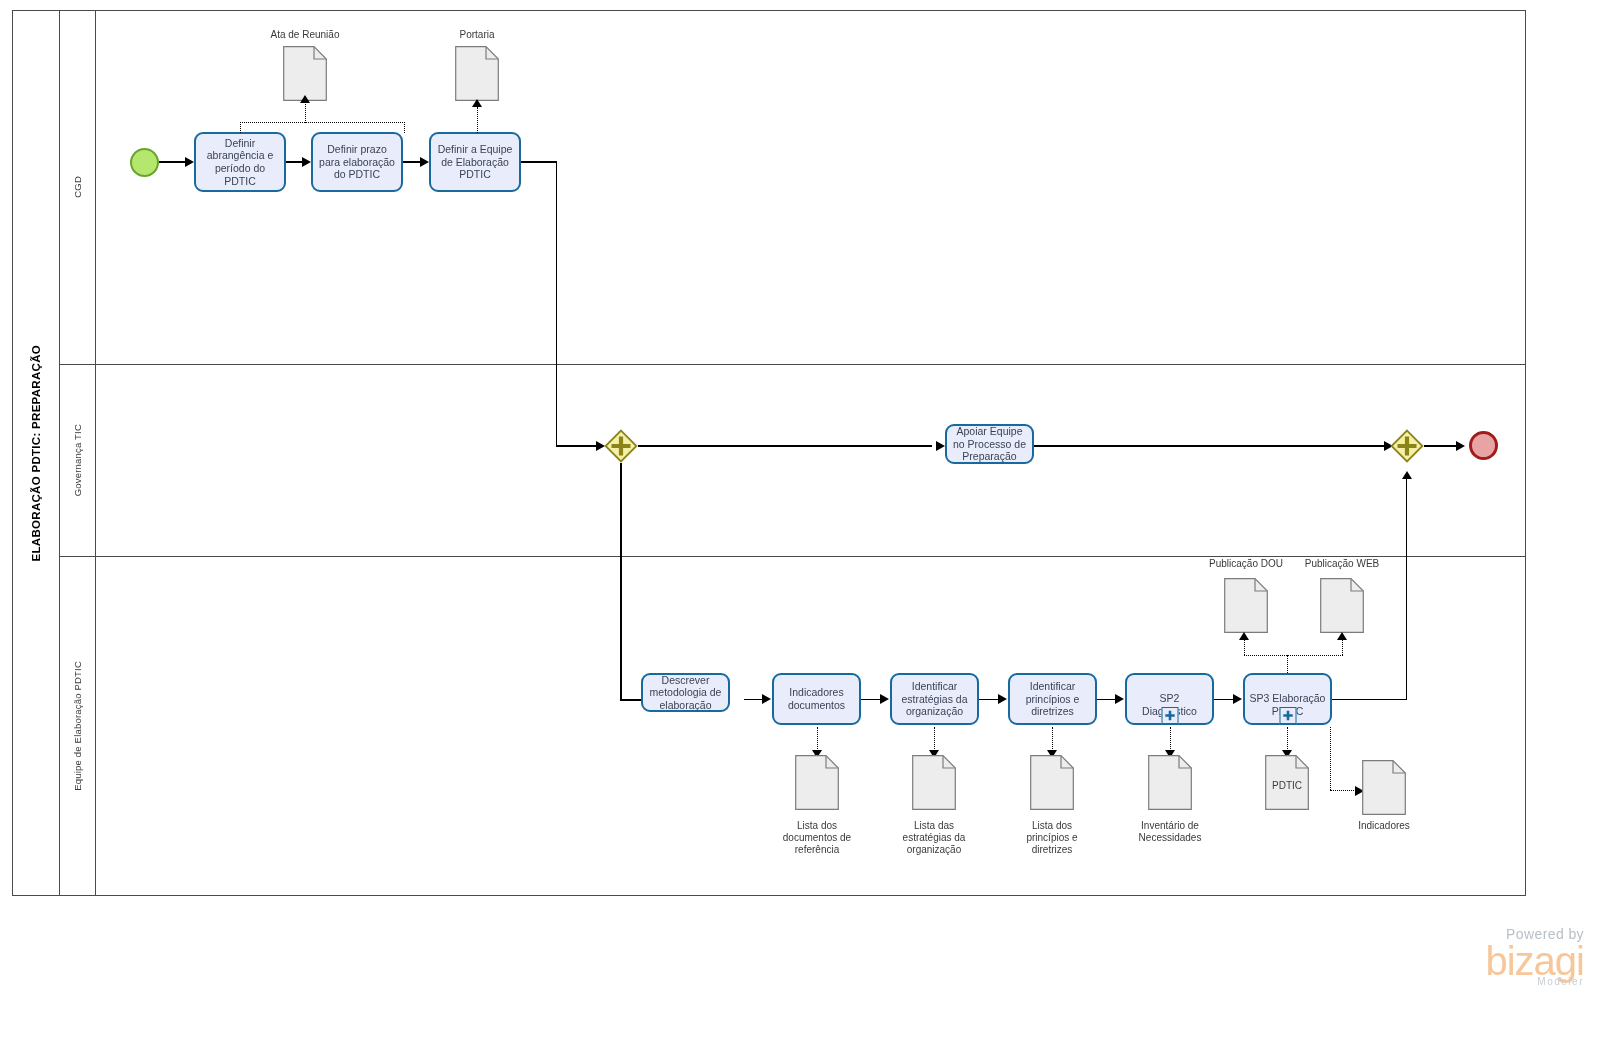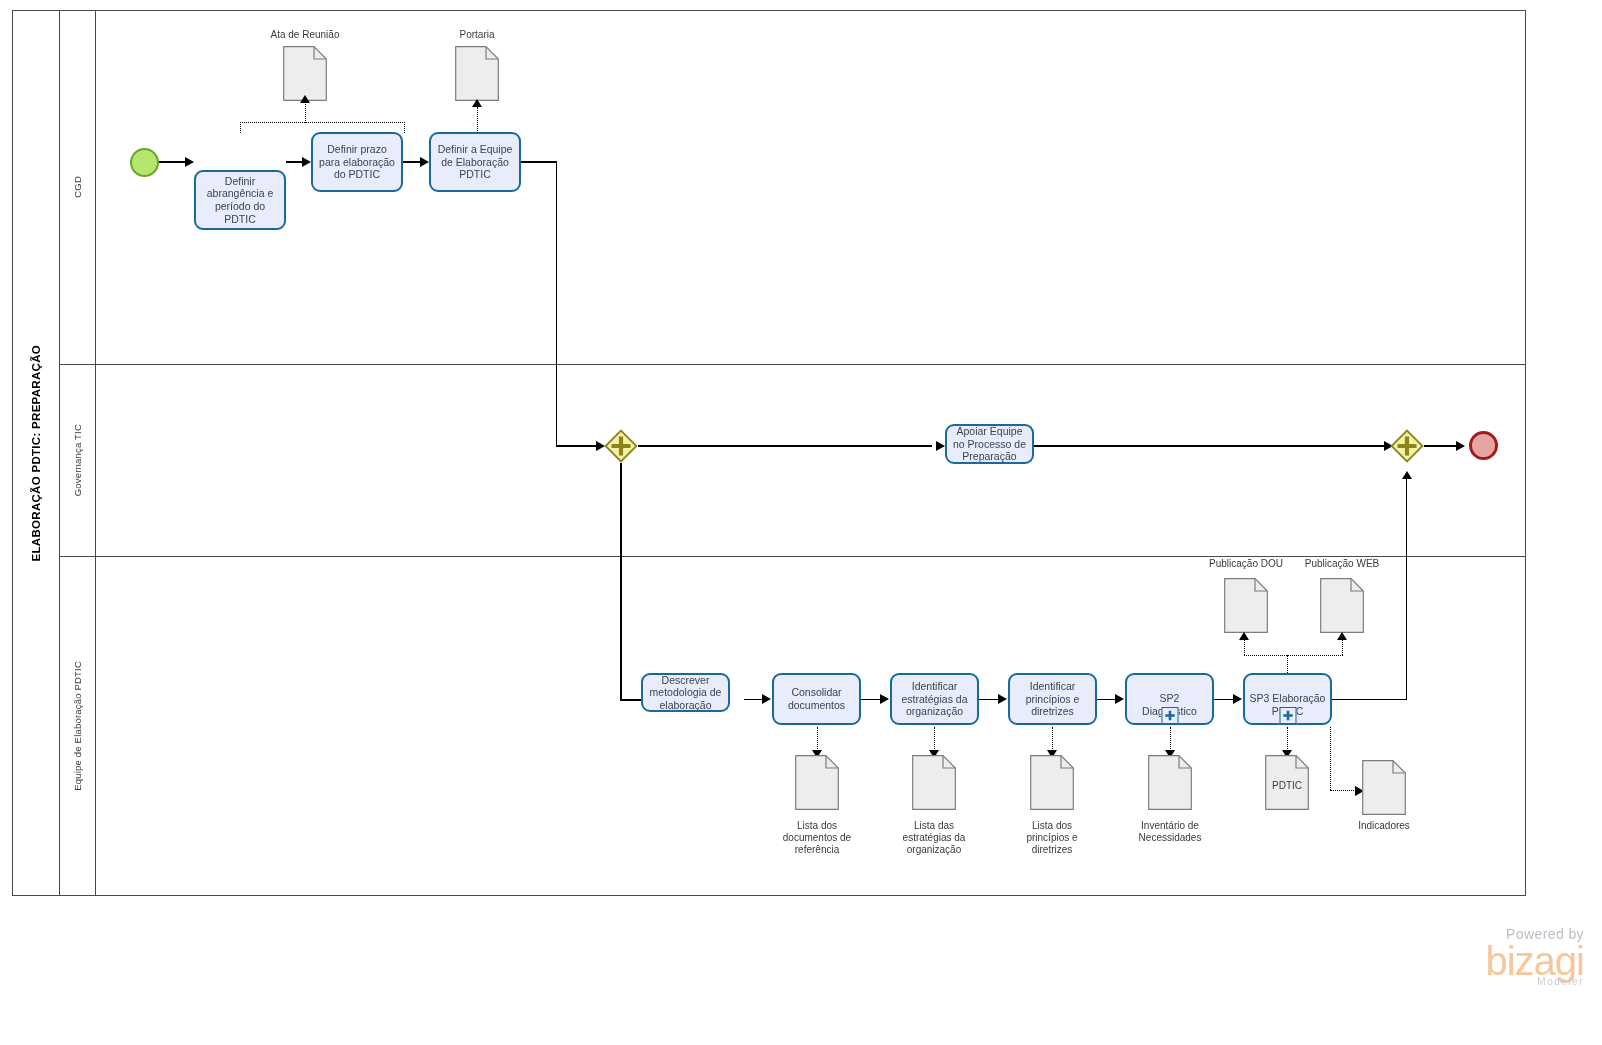--- a/index.html
+++ b/index.html
@@ -111,21 +111,21 @@
   <div class="doc" style="left:455px;top:46px;">
     <svg width="44" height="55" viewBox="0 0 44 55">
         <path d="M0.7,0.7 H31 L43.3,13 V54.3 H0.7 Z" fill="#ededed" stroke="#7c7c7c" stroke-width="1.2"></path>
         <path d="M31,0.7 V13 H43.3" fill="none" stroke="#7c7c7c" stroke-width="1.2"></path>
       </svg>
   </div>
   <div class="doc-label" style="left:412px;top:29px;width:130px;">Portaria</div>
 
   <div class="ev ev-start" style="left:130px;top:148px;"></div>
 
-  <div class="task" style="left:194px;top:132px;width:92px;height:60px;margin-top:38px;">Definir abrangência e período do PDTIC</div>
+  <div class="task" style="left:194px;top:132px;width:92px;height:60px;">Definir abrangência e período do PDTIC</div>
   <div class="task" style="left:311px;top:132px;width:92px;height:60px;">Definir prazo para elaboração do PDTIC</div>
   <div class="task" style="left:429px;top:132px;width:92px;height:60px;">Definir a Equipe de Elaboração PDTIC</div>
 
   <div class="flow h" style="left:159px;top:161.3px;width:26px;"></div>
   <div class="arrow r" style="left:185px;top:157px;"></div>
 
   <div class="flow h" style="left:286px;top:161.3px;width:16px;"></div>
   <div class="arrow r" style="left:302px;top:157px;"></div>
 
   <div class="flow h" style="left:403px;top:161.3px;width:17px;"></div>
@@ -185,21 +185,21 @@
 
   <div class="doc" style="left:1320px;top:578px;">
     <svg width="44" height="55" viewBox="0 0 44 55">
         <path d="M0.7,0.7 H31 L43.3,13 V54.3 H0.7 Z" fill="#ededed" stroke="#7c7c7c" stroke-width="1.2"></path>
         <path d="M31,0.7 V13 H43.3" fill="none" stroke="#7c7c7c" stroke-width="1.2"></path>
       </svg>
   </div>
   <div class="doc-label" style="left:1277px;top:558px;width:130px;">Publicação WEB</div>
 
   <div class="task" style="left:641px;top:673px;width:89px;height:39px;">Descrever metodologia de elaboração</div>
-  <div class="task" style="left:772px;top:673px;width:89px;height:52px;">Consolidar documentos</div>
+  <div class="task" style="left:772px;top:673px;width:89px;height:52px;">Indicadores documentos</div>
   <div class="task" style="left:890px;top:673px;width:89px;height:52px;">Identificar estratégias da organização</div>
   <div class="task" style="left:1008px;top:673px;width:89px;height:52px;">Identificar princípios e diretrizes</div>
 
   <div class="task sub" style="left:1125px;top:673px;width:89px;height:52px;">
     <span>SP2 Diagnóstico</span>
     <span class="sp-marker">
       <svg width="11" height="11" viewBox="0 0 11 11">
           <path d="M5.5,0.8 V10.2 M0.8,5.5 H10.2" stroke="#17699e" stroke-width="2.6"></path>
         </svg>
     </span>

